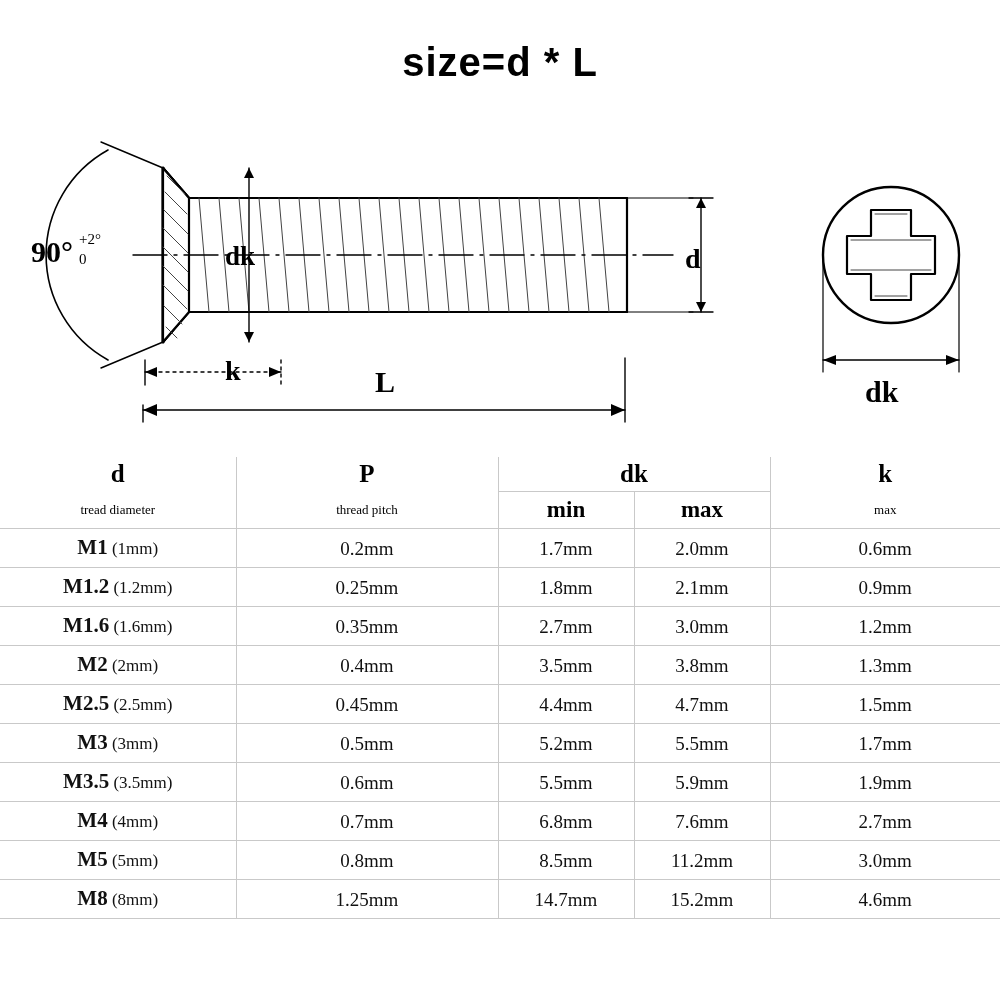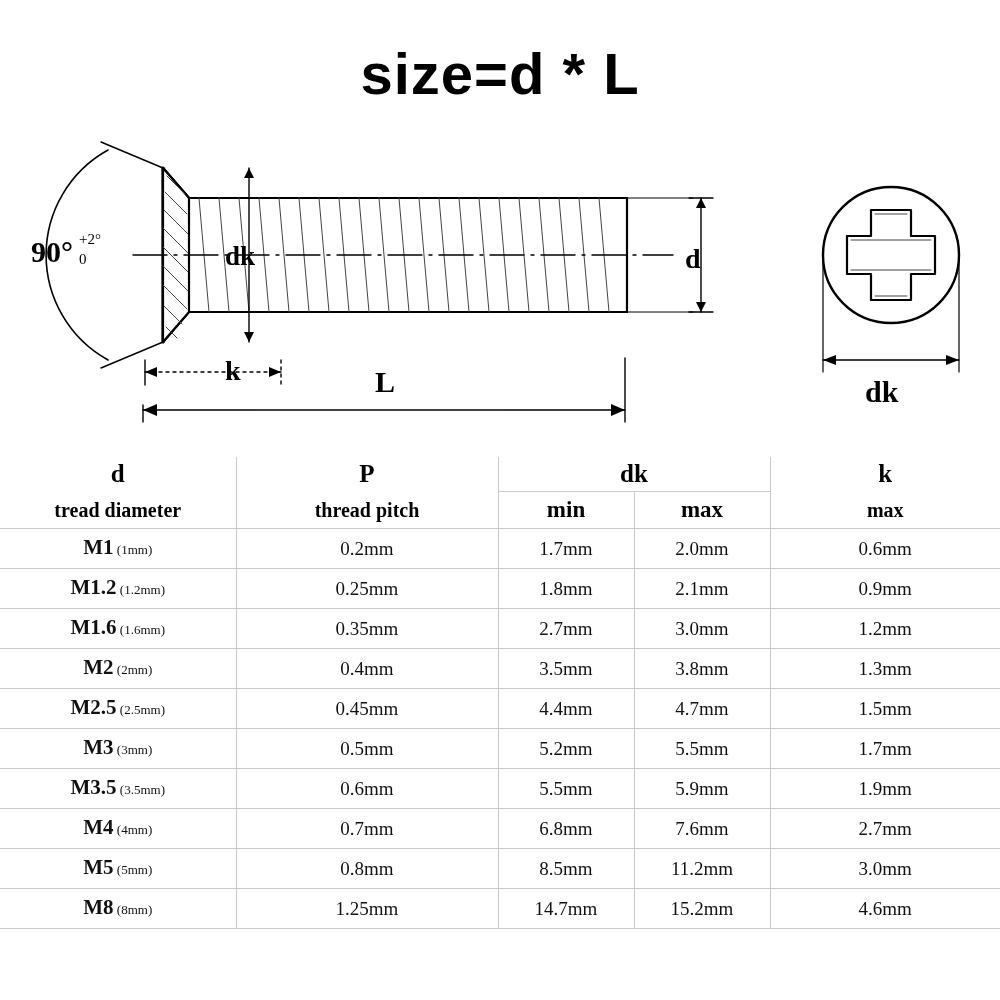--- a/index.html
+++ b/index.html
@@ -12,21 +12,21 @@
     position:relative;
   }
   .page{position:relative;width:1000px;height:1000px;}
 
   
   .title{
     position:absolute;
     left:0;right:0;top:40px;
     text-align:center;
     font-family:"Liberation Sans", sans-serif;
-    font-size:58px;
+    font-size:40px;
     font-weight:700;
     letter-spacing:1px;
   }
 
   
   .drawing{
     position:absolute;
     left:13px;top:110px;
     width:1000px;height:345px;
   }
@@ -58,39 +58,39 @@
   table.spec tr > th:last-child{border-right:none;}
   table.spec tr:first-child > th{border-top:none;}
 
   .hdr-main{
     font-size:25px;
     font-weight:700;
     height:34px;
     line-height:34px;
   }
   .hdr-sub{
-    font-size:20px;
-    font-weight:700;
+    font-size:13px;
+    font-weight:400;
     height:36px;
     line-height:36px;
   }
   .hdr-minmax{
     font-size:23px;
     font-weight:700;
     height:36px;
     line-height:36px;
   }
   td.cell{
     font-size:19px;
     height:37px;
     line-height:37px;
     color:#111;
   }
   td.cell .mname{font-weight:700;font-size:21px;}
-  td.cell .mpar{font-weight:400;font-size:13px;font-family:Liberation Serif, serif;}
+  td.cell .mpar{font-weight:400;font-size:17px;font-family:Liberation Serif, serif;}
   .nb{border-bottom:none !important;}
   .nt{border-top:none !important;}
 </style>
 </head>
 <body>
 
 <div class="page">
 
   <div class="title">size=d * L</div>
 

